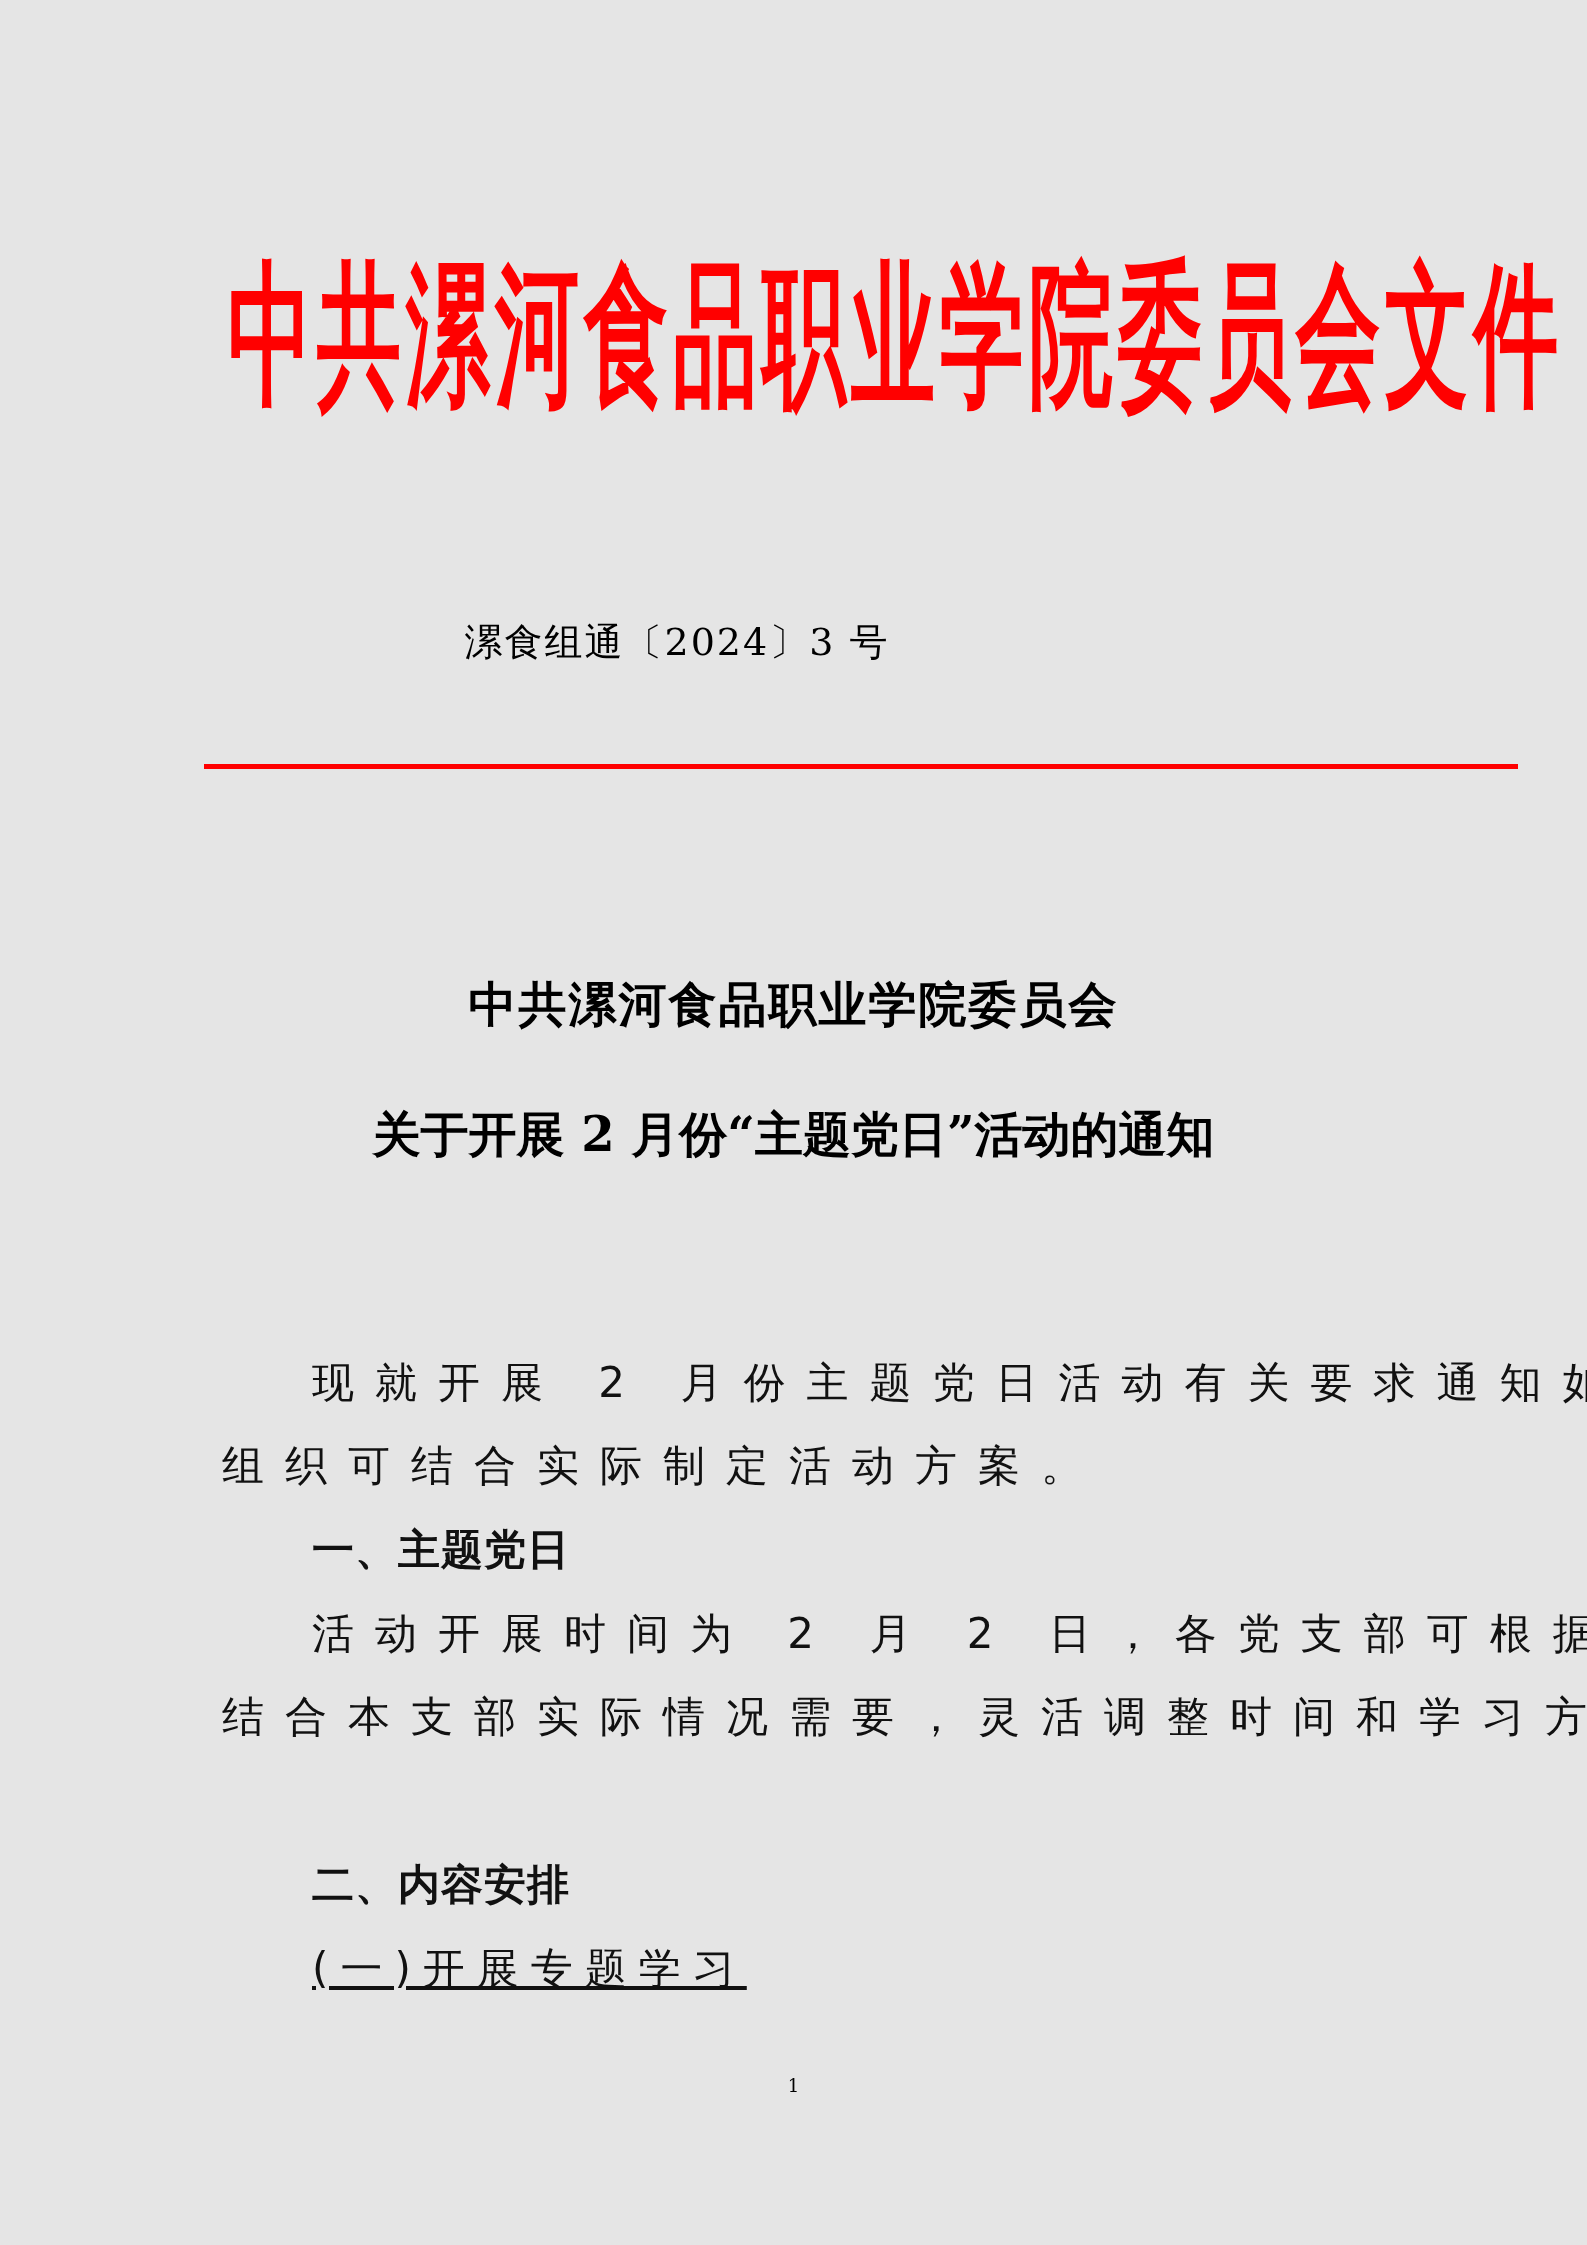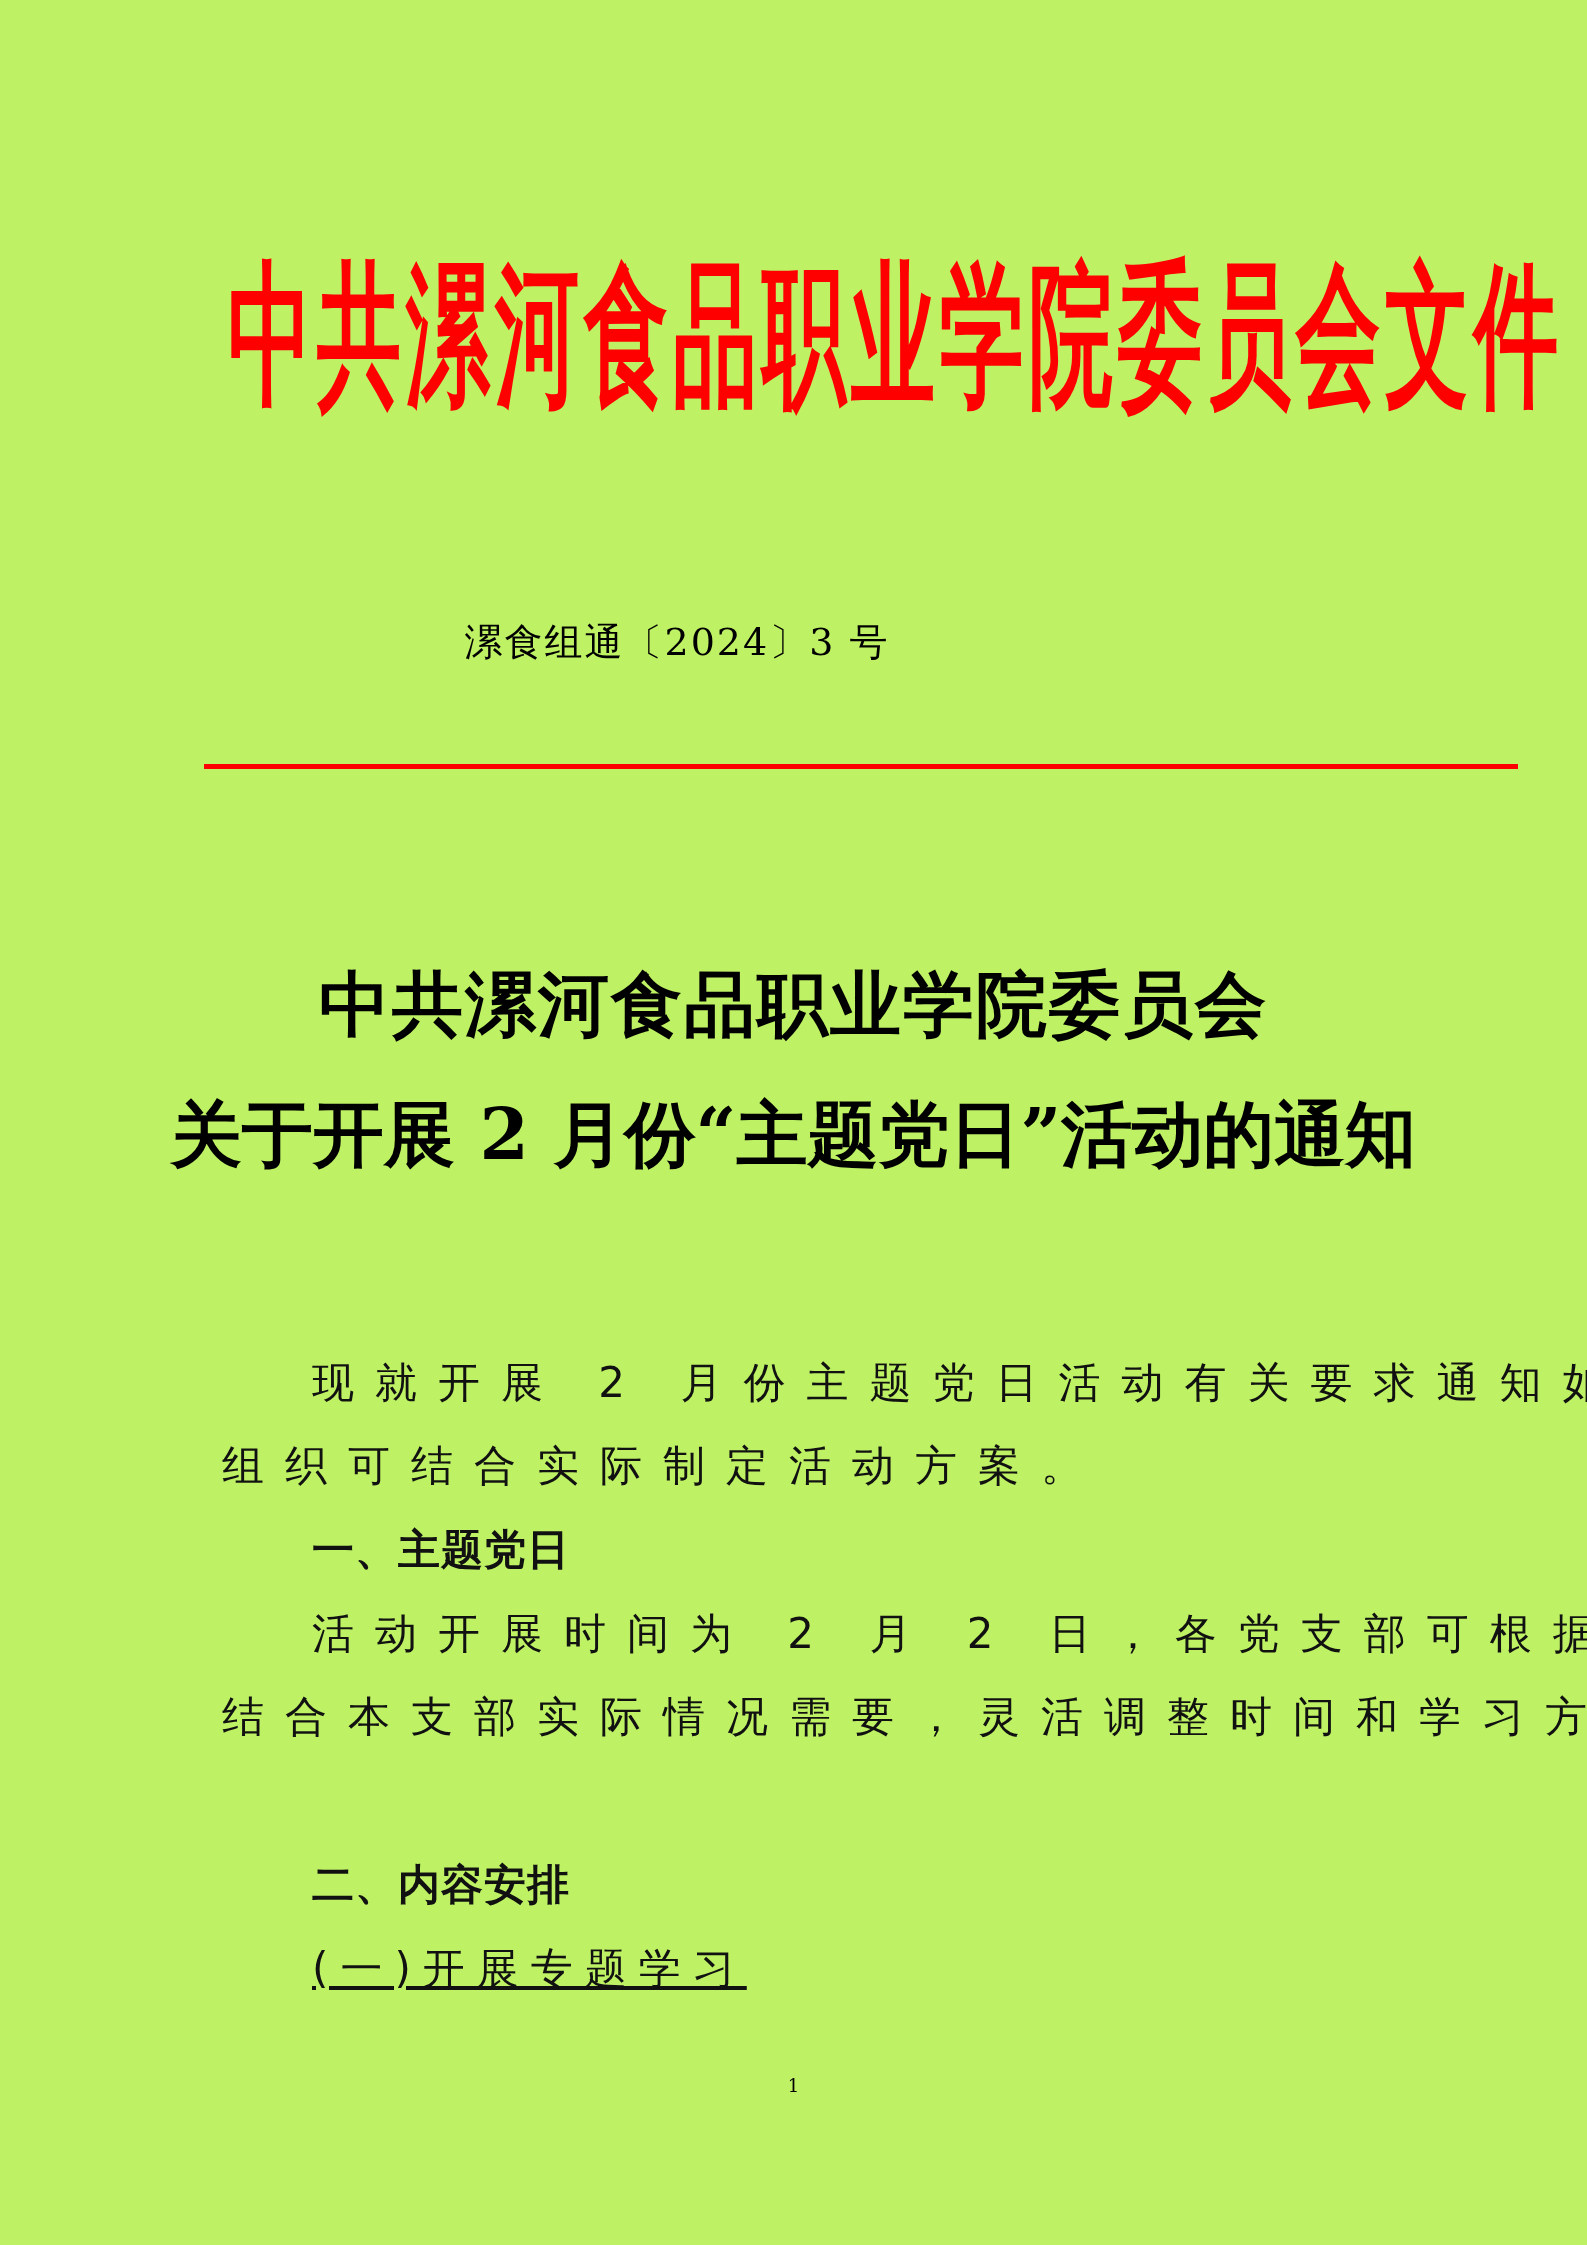--- a/index.html
+++ b/index.html
@@ -13,21 +13,21 @@
       position: relative;
       overflow: hidden;
       font-family: "DejaVu Serif", "Liberation Serif", serif;
       color: #000000;
     }
     .page {
       position: absolute;
       left: 0; top: 0;
       width: 1587px;
       height: 2245px;
-      background: #bef264;
+      background: #e5e5e5;
     }
     
     .letterhead {
       position: absolute;
       left: 228px;
       top: 258px;
       width: 1262px;
       height: 170px;
       overflow: visible;
     }
@@ -62,21 +62,21 @@
       height: 5px;
       background: #ff0000;
     }
     .title-line {
       position: absolute;
       left: 0;
       width: 1587px;
       text-align: center;
       font-family: "DejaVu Serif", "Liberation Serif", serif;
       font-weight: bold;
-      font-size: 71px;
+      font-size: 48px;
       line-height: 60px;
       white-space: nowrap;
       color: #000000;
     }
     .title-line.l1 { top: 974px; letter-spacing: 2px; }
     .title-line.l2 { top: 1104px; letter-spacing: 0px; }
 
     .body-line {
       position: absolute;
       left: 222px;

